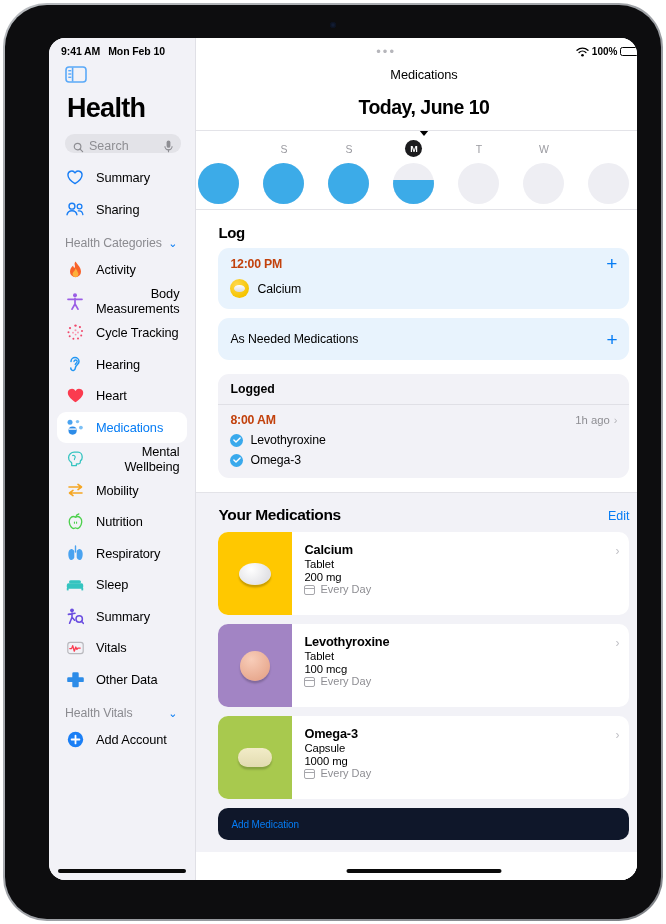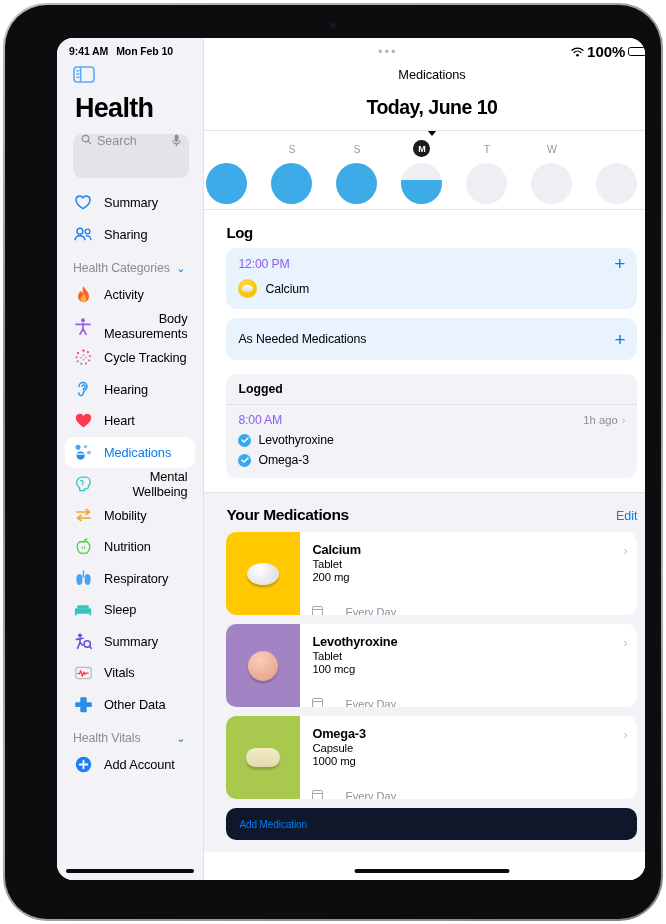--- a/index.html
+++ b/index.html
@@ -26,21 +26,21 @@
     overflow: hidden;
   }
   .camera {
     position: absolute; left: 50%; top: 17px; transform: translateX(-50%);
     width: 6px; height: 6px; border-radius: 50%;
     background: #14203a;
     box-shadow: 0 0 2px 1px #0a0f1a inset;
   }
   .screen {
     position: absolute;
-    left: 52px; top: 33px;
+    left: 44px; top: 33px;
     width: 588px; height: 842px;
     border-radius: 16px;
     background: #ffffff;
     overflow: hidden;
     display: flex;
   }
 
   
   .sidebar {
     width: 230px; height: 100%;
@@ -58,23 +58,23 @@
   .sb-toggle {
     margin: 9px 0 0 16px;
     width: 22px; height: 17px;
   }
   .sb-title {
     font-size: 27px; font-weight: bold; letter-spacing: -0.7px;
     color: #000; padding: 10px 0 0 18px;
   }
   .search-wrap { padding: 10px 14px 0 16px; }
   .search-box {
-    height: 44px; border-radius: 9px;
+    height: 19px; border-radius: 9px;
     background: #e3e3e8;
-    display: flex; align-items: flex-start; gap: 5px;
+    display: flex; align-items: flex-end; gap: 5px;
     padding: 0 8px;
   }
   .search-text { font-size: 12.5px; color: #8e8e93; flex: 1; }
   .nav-list { margin-top: 9px; padding: 0 8px; flex: 1; overflow: hidden; text-align: right; }
   .nav-item {
     display: flex; align-items: center; gap: 11px;
     height: 31.5px; padding: 0 8px; border-radius: 9px;
     font-size: 12.8px; color: #000; letter-spacing: -0.1px;
   }
   .nav-item.selected { background: #ffffff; color: #067cf4; font-weight: 500; }
@@ -90,21 +90,21 @@
     width: 128px; height: 4px; border-radius: 3px; background: #0a0a0a;
   }
 
   
   .main { flex: 1; height: 100%; background: #ffffff; position: relative; display: flex; flex-direction: column; }
   .status-right {
     display: flex; align-items: center; justify-content: space-between;
     padding: 7px 12px 0 0; height: 20px;
   }
   .dots { flex: 1; text-align: center; color: #b6b6bb; font-size: 13px; letter-spacing: 2px; line-height: 8px; }
-  .battery-grp { display: flex; align-items: center; gap: 3px; font-size: 15px; font-weight: bold; color: #000; }
+  .battery-grp { display: flex; align-items: center; gap: 3px; font-size: 10px; font-weight: bold; color: #000; }
   .batt-shell { width: 19px; height: 9.5px; border: 1px solid #000; border-radius: 2.5px; padding: 1px; position: relative; }
   .batt-fill { width: 100%; height: 100%; background: #000; border-radius: 1px; }
 
   .nav-title { text-align: center; font-size: 12.8px; color: #000; padding-top: 9px; letter-spacing: -0.1px; }
   .today-title { text-align: center; font-size: 19.5px; font-weight: bold; color: #000; padding-top: 14px; letter-spacing: -0.5px; }
 
   .cal-strip {
     margin-top: 11px; border-top: 0.5px solid #e3e3e8; border-bottom: 0.5px solid #e3e3e8;
     position: relative; height: 80px; background: #fff; overflow: hidden;
   }
@@ -127,21 +127,21 @@
   .cal-fill { position: absolute; left: 0; bottom: 0; width: 100%; background: #3cabe8; }
 
   .scroll-area { flex: 1; overflow: hidden; background: #fff; }
 
   .sec-title { font-size: 15px; font-weight: bold; color: #000; padding: 14px 0 7px 22px; letter-spacing: -0.35px; }
 
   .card-blue {
     margin: 0 22px; background: #e8f3fd; border-radius: 11px; padding: 9px 12px 11px 12px;
   }
   .card-row-top { display: flex; align-items: flex-start; justify-content: space-between; }
-  .time-lbl { font-size: 12.3px; font-weight: normal; color: #8b5cf6; letter-spacing: -0.2px; }
+  .time-lbl { font-size: 12.3px; font-weight: bold; color: #c2410c; letter-spacing: -0.2px; }
   .plus-btn { color: #067cf4; font-size: 19px; line-height: 13px; font-weight: 300; }
   .med-line { display: flex; align-items: center; gap: 8px; margin-top: 8px; }
   .pill-dot {
     width: 19px; height: 19px; border-radius: 50%;
     background: radial-gradient(circle at 35% 30%, #ffd84d, #f6c400 70%);
     display: flex; align-items: center; justify-content: center;
   }
   .pill-dot i { display: block; width: 11px; height: 7.5px; border-radius: 50%; background: linear-gradient(#fdfdfd,#dadade); }
   .med-name { font-size: 12.3px; color: #000; letter-spacing: -0.1px; }
 
@@ -178,21 +178,21 @@
     box-shadow: 0 2.5px 2px rgba(0,0,0,0.22); }
   .round-shape { width: 30px; height: 30px; border-radius: 50%;
     background: radial-gradient(circle at 38% 28%, #f8cdb9, #e8a98f 75%);
     box-shadow: 0 2.5px 2px rgba(0,0,0,0.2); }
   .cap-shape { width: 34px; height: 19px; border-radius: 10px;
     background: linear-gradient(#f2ecc8, #e2dbb0);
     box-shadow: 0 2.5px 2px rgba(0,0,0,0.2); }
   .med-info { flex: 1; padding: 10px 10px 0 12px; position: relative; }
   .mi-name { font-size: 12.8px; font-weight: bold; color: #000; letter-spacing: -0.2px; }
   .mi-sub { font-size: 11.3px; color: #000; margin-top: 1px; letter-spacing: -0.1px; }
-  .mi-freq { display: flex; align-items: flex-start; gap: 22px; margin-top: 23px; font-size: 11px; color: #8e8e93; }
+  .mi-freq { display: flex; align-items: flex-end; gap: 5px; margin-top: 0; font-size: 11px; color: #8e8e93; }
   .cal-ico { width: 11px; height: 10px; border: 1px solid #a6a6ab; border-radius: 2px; position: relative; }
   .cal-ico::before { content:""; position:absolute; left:0; right:0; top:2px; height:1px; background:#a6a6ab; }
   .mi-chev { position: absolute; right: 10px; top: 12px; color: #c2c2c7; font-size: 12px; }
   .add-med {
     margin: 0 22px; background: #0f172a; border-radius: 10px; height: 32px;
     display: flex; align-items: center; padding: 0 13px;
     font-size: 10px; color: #067cf4; letter-spacing: -0.1px;
   }
   .home-bar-main {
     position: absolute; bottom: 7px; left: 50%; transform: translateX(-50%);

